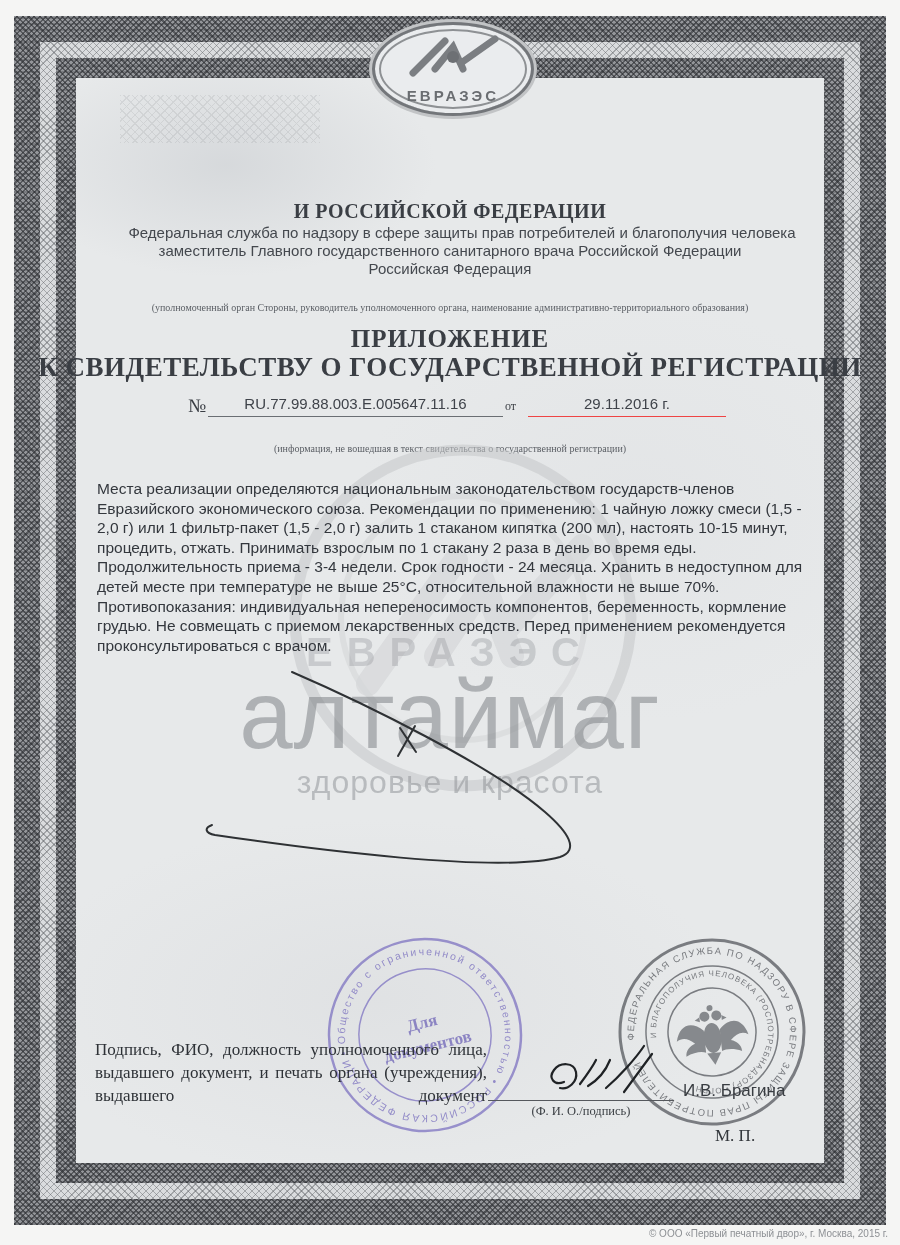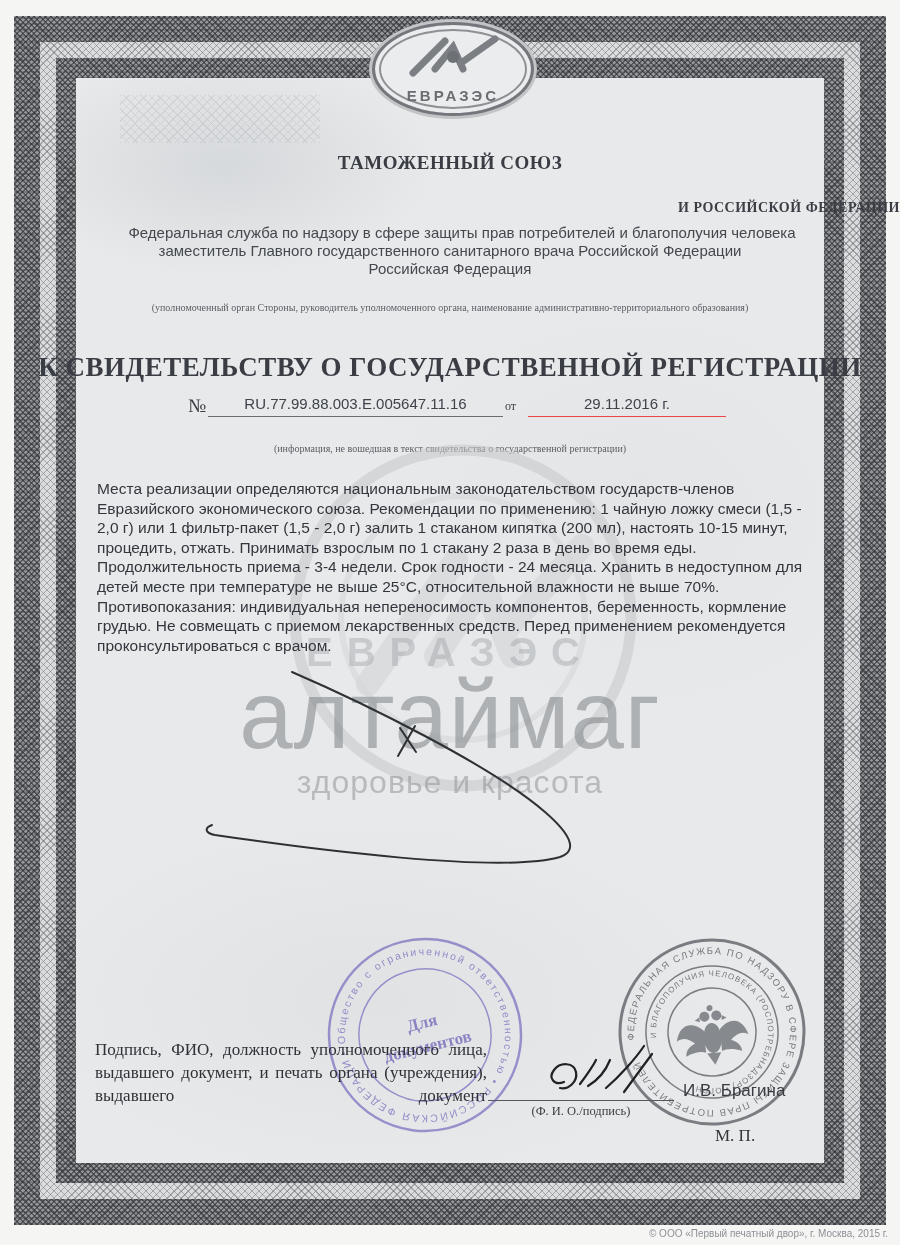--- a/index.html
+++ b/index.html
@@ -55,21 +55,21 @@
 
   
   .abs{position:absolute;}
   .ctr{left:0;right:0;text-align:center;}
   .serifb{font-family:"Liberation Serif",serif;font-weight:bold;color:#3a3e44;}
   .sans{font-family:"Liberation Sans",sans-serif;color:#44484e;}
   .tiny{font-family:"Liberation Serif",serif;font-size:10px;color:#5a5e64;}
 
   #h1{top:152px;font-size:19px;letter-spacing:.5px;}
   #h2{top:176px;font-size:19px;letter-spacing:.5px;}
-  #h3{top:200px;font-size:14px;letter-spacing:.5px;text-align:right;}
+  #h3{top:200px;font-size:20px;letter-spacing:.5px;}
   #h4{top:224px;font-size:15px;padding-left:24px;}
   #h5{top:242px;font-size:15px;}
   #h6{top:260px;font-size:15px;}
   #authority-note{top:302px;}
 
   #t1{top:325px;font-size:25px;letter-spacing:1px;}
   #t2{top:352px;font-size:27px;letter-spacing:.5px;}
 
   #numrow{top:393px;left:0;right:0;height:30px;}
   #num-label{position:absolute;left:188px;top:2px;font-size:19px;font-family:"Liberation Serif",serif;color:#3a3e44;}
@@ -127,27 +127,27 @@
       <g stroke="#7b7e82" stroke-width="7" stroke-linecap="round" fill="none">
         <path d="M8,40 L40,8"></path>
         <path d="M30,36 L48,14 L58,36"></path>
         <path d="M56,30 L90,6"></path>
       </g>
       <circle cx="48" cy="24" r="6" fill="#6d7074"></circle>
     </svg>
     <div class="logo-label">ЕВРАЗЭС</div>
   </div>
 
-  <div id="h1" class="abs ctr serifb">ТАМОЖЕННЫЙ СОЮЗ</div>
   <div id="h3" class="abs ctr serifb">И РОССИЙСКОЙ ФЕДЕРАЦИИ</div>
   <div id="h4" class="abs ctr sans">Федеральная служба по надзору в сфере защиты прав потребителей и благополучия человека</div>
   <div id="h5" class="abs ctr sans">заместитель Главного государственного санитарного врача Российской Федерации</div>
   <div id="h6" class="abs ctr sans">Российская Федерация</div>
   <div id="authority-note" class="abs ctr tiny">(уполномоченный орган Стороны, руководитель уполномоченного органа, наименование административно-территориального образования)</div>
 
+  <div id="t1" class="abs ctr serifb">ПРИЛОЖЕНИЕ</div>
   <div id="t2" class="abs ctr serifb">К СВИДЕТЕЛЬСТВУ О ГОСУДАРСТВЕННОЙ РЕГИСТРАЦИИ</div>
 
   <div id="numrow" class="abs">
     <span id="num-label">№</span>
     <span id="num-value">RU.77.99.88.003.Е.005647.11.16</span>
     <span id="num-from">от</span>
     <span id="num-date">29.11.2016 г.</span>
   </div>
 
   <div id="info-note" class="abs ctr tiny">(информация, не вошедшая в текст свидетельства о государственной регистрации)</div>

